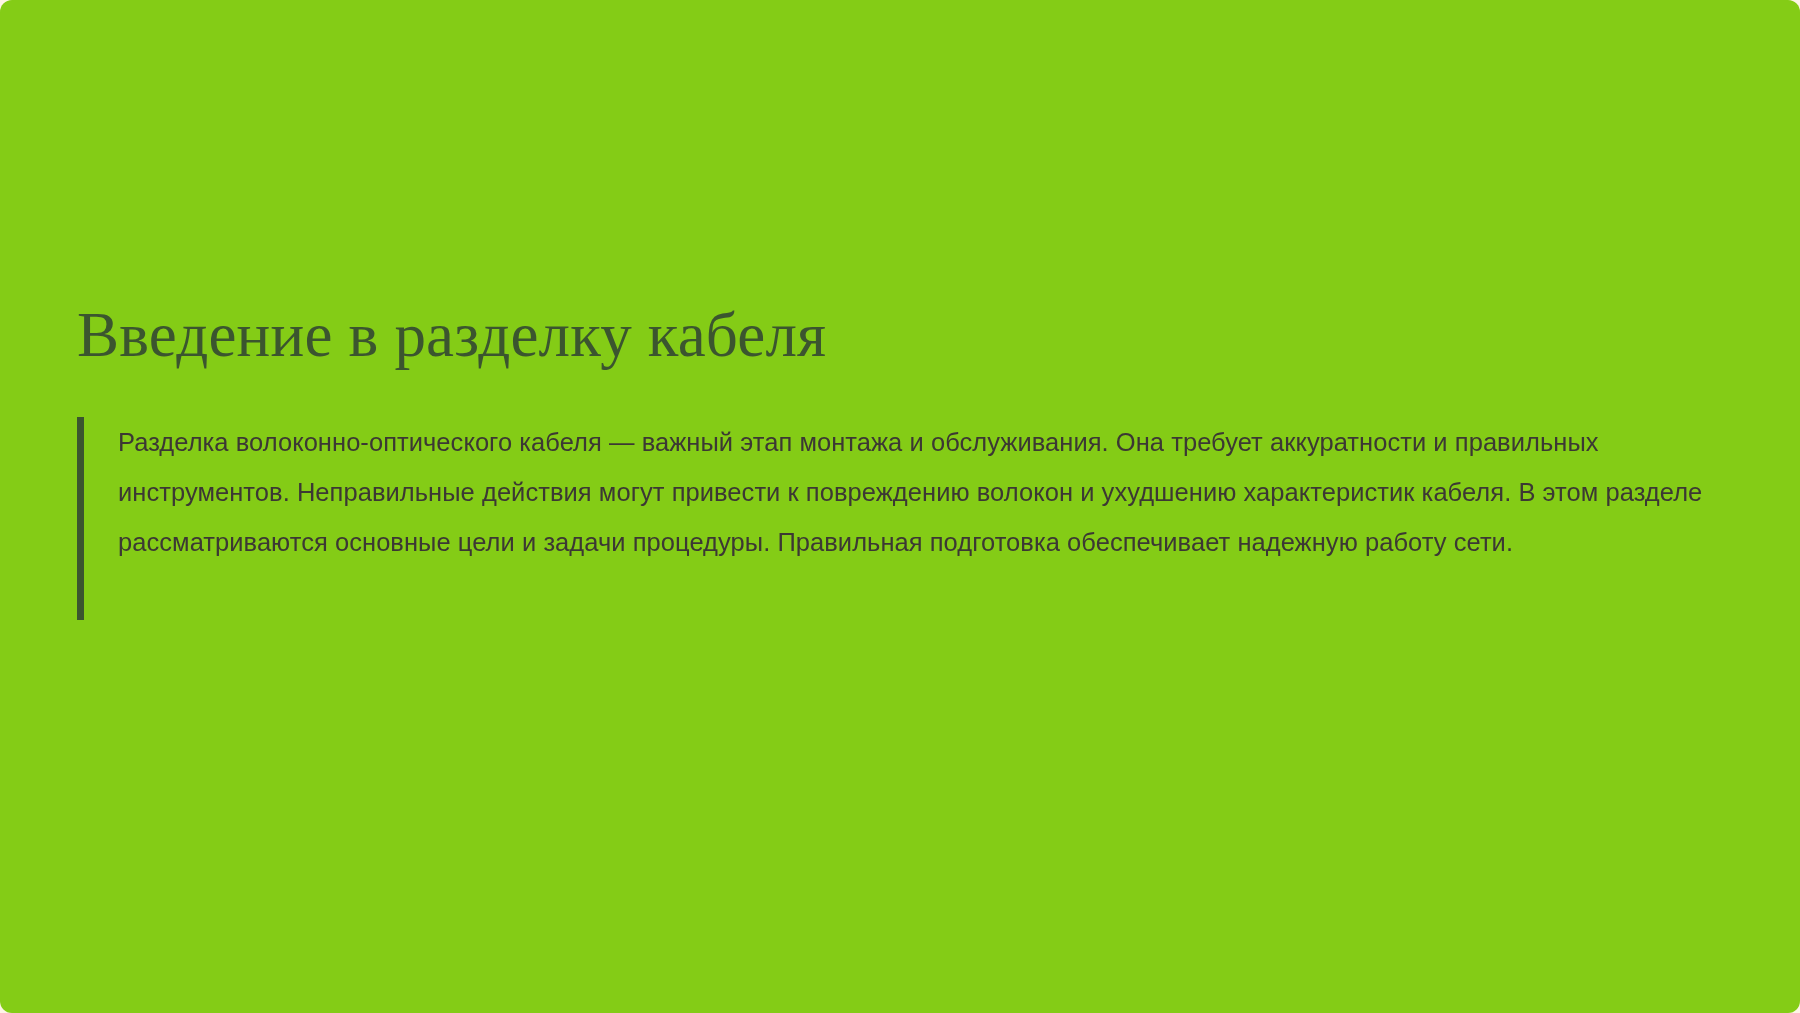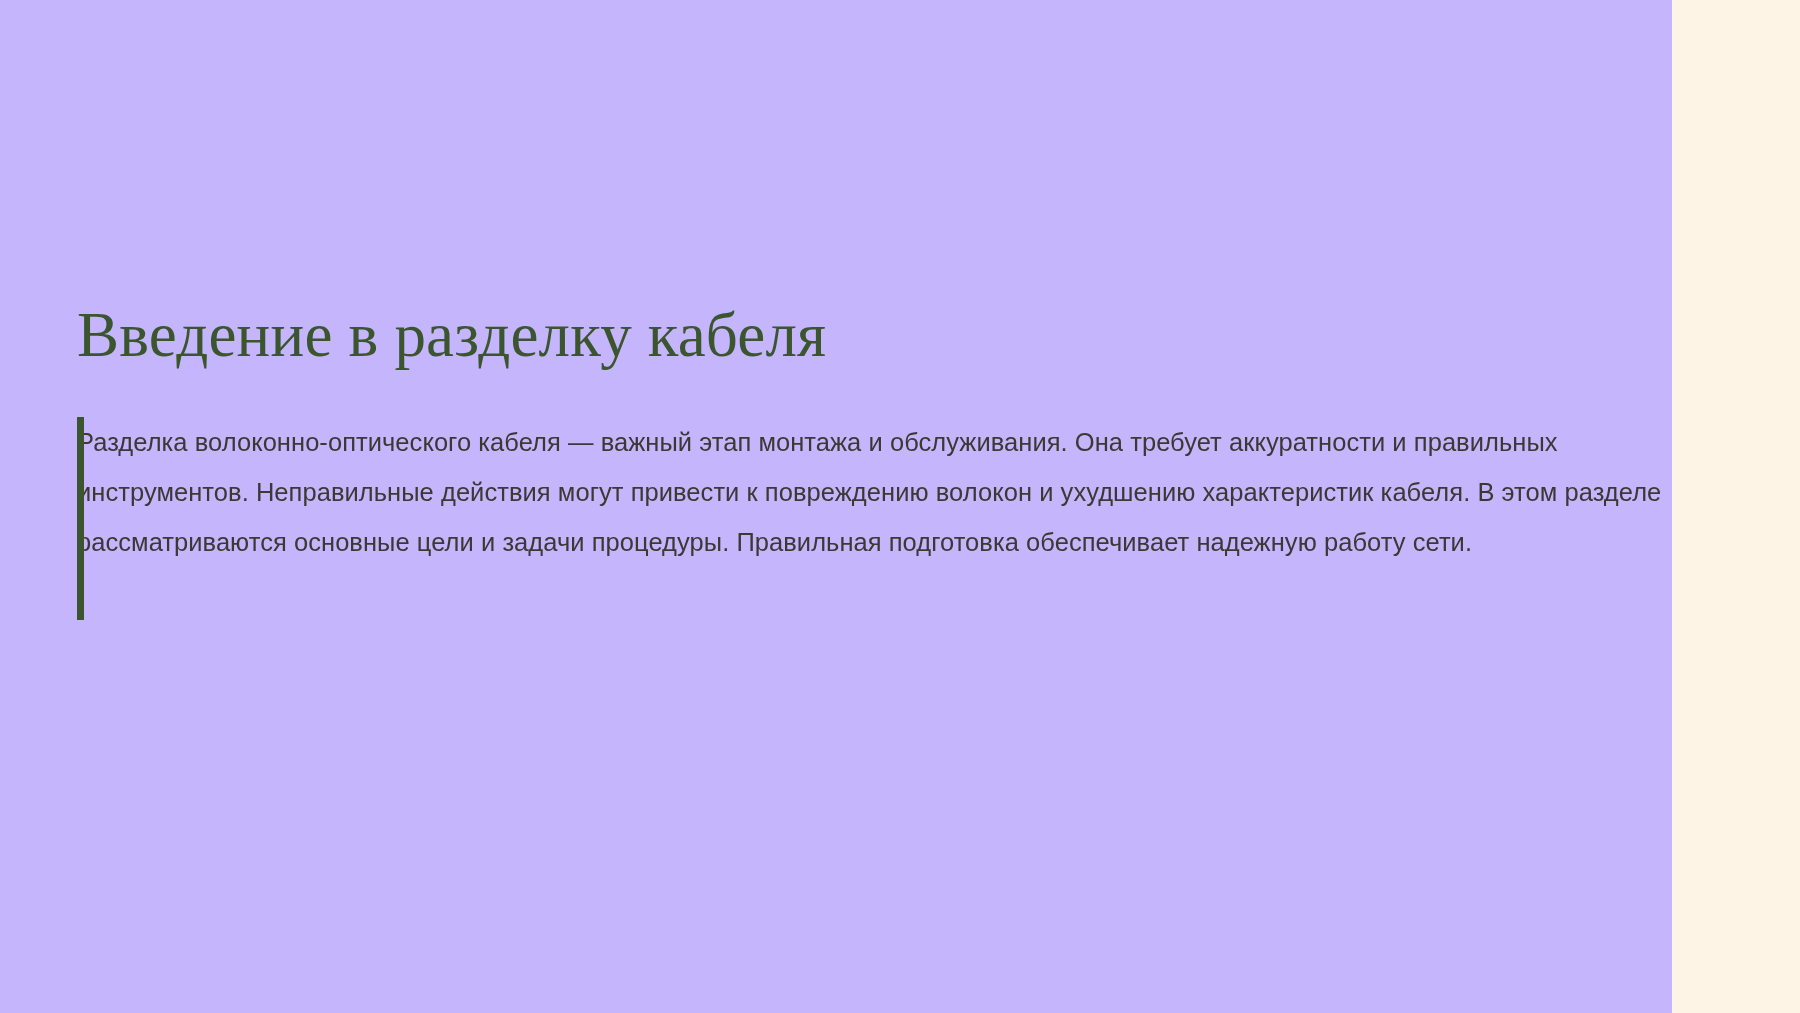--- a/index.html
+++ b/index.html
@@ -11,24 +11,25 @@
     width: 1800px;
     height: 1013px;
     overflow: hidden;
     background: #fdf4e6;
     font-family: "Liberation Sans", sans-serif;
     -webkit-font-smoothing: antialiased;
   }
 
   .slide {
     position: relative;
-    width: 1672px;
+    width: 1800px;
     height: 1013px;
-    background: #c4b5fd;
+    background: #84cc16;
     box-sizing: border-box;
+    border-radius: 12px;
   }
 
   .content {
     position: absolute;
     left: 77px;
     top: 300px;
     width: 1660px;
   }
 
   .slide-title {
@@ -38,20 +39,21 @@
     font-size: 63px;
     line-height: 1.12;
     letter-spacing: 0.2px;
     color: #3b552f;
     white-space: nowrap;
   }
 
   .body-block {
     position: relative;
     margin-top: 46px;
+    padding-left: 41px;
   }
 
   .accent-bar {
     position: absolute;
     left: 0;
     top: 0;
     width: 7px;
     height: 203px;
     background: #3b552f;
     border-radius: 0;

